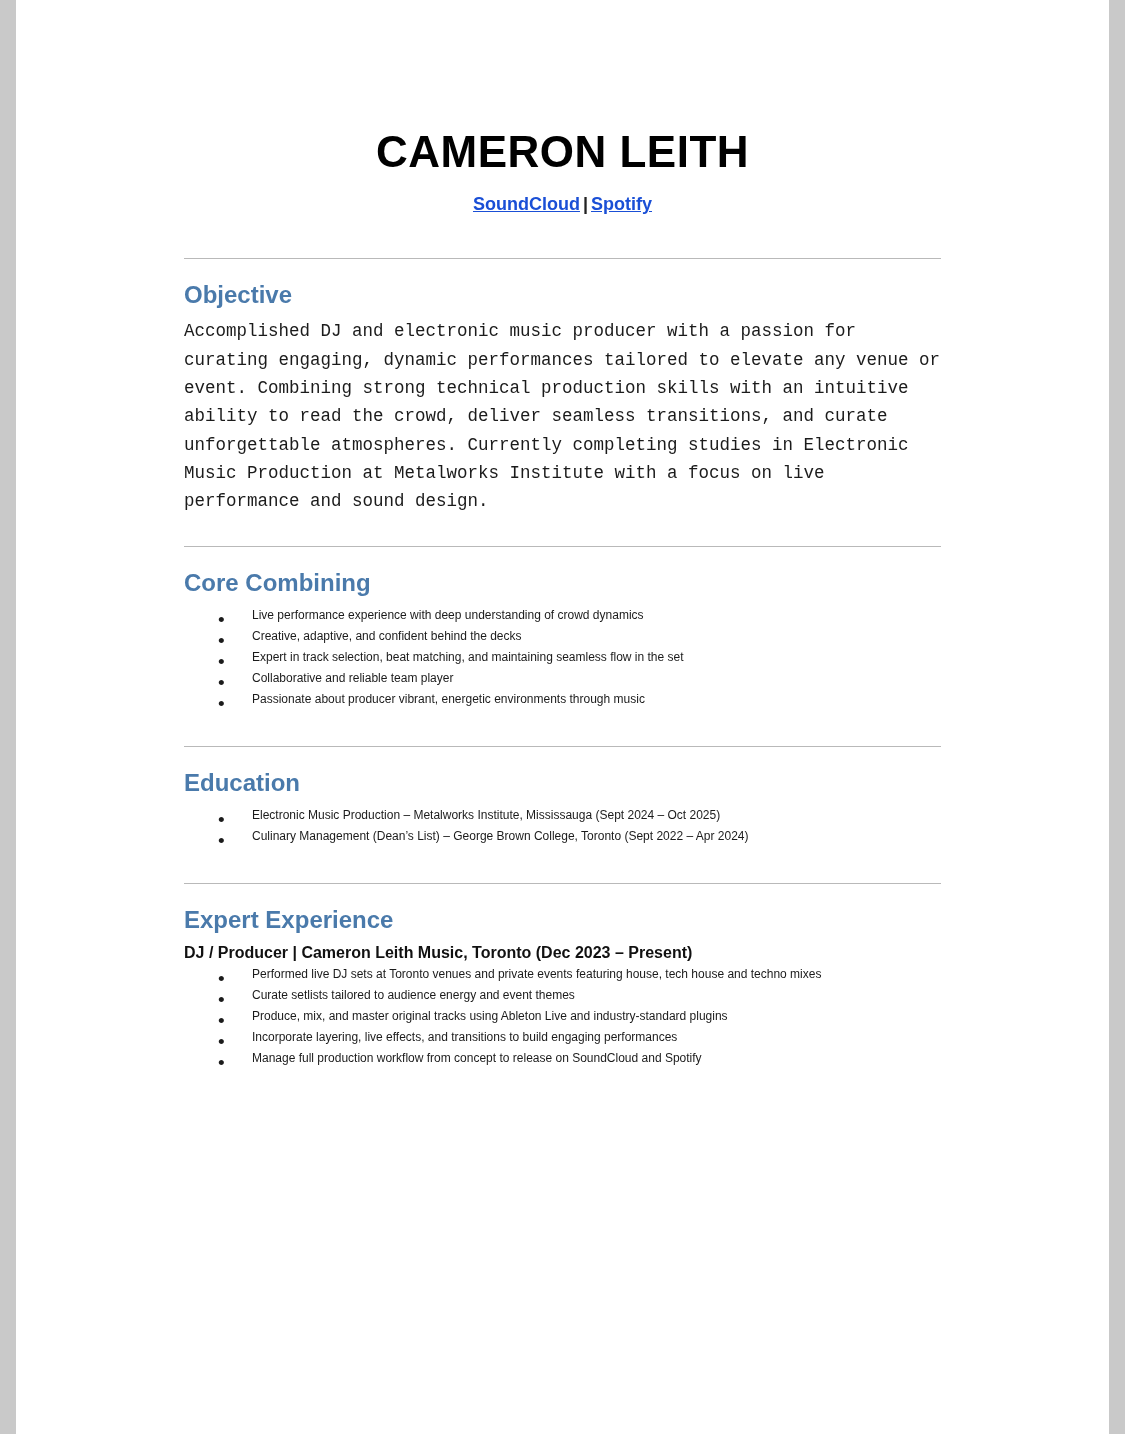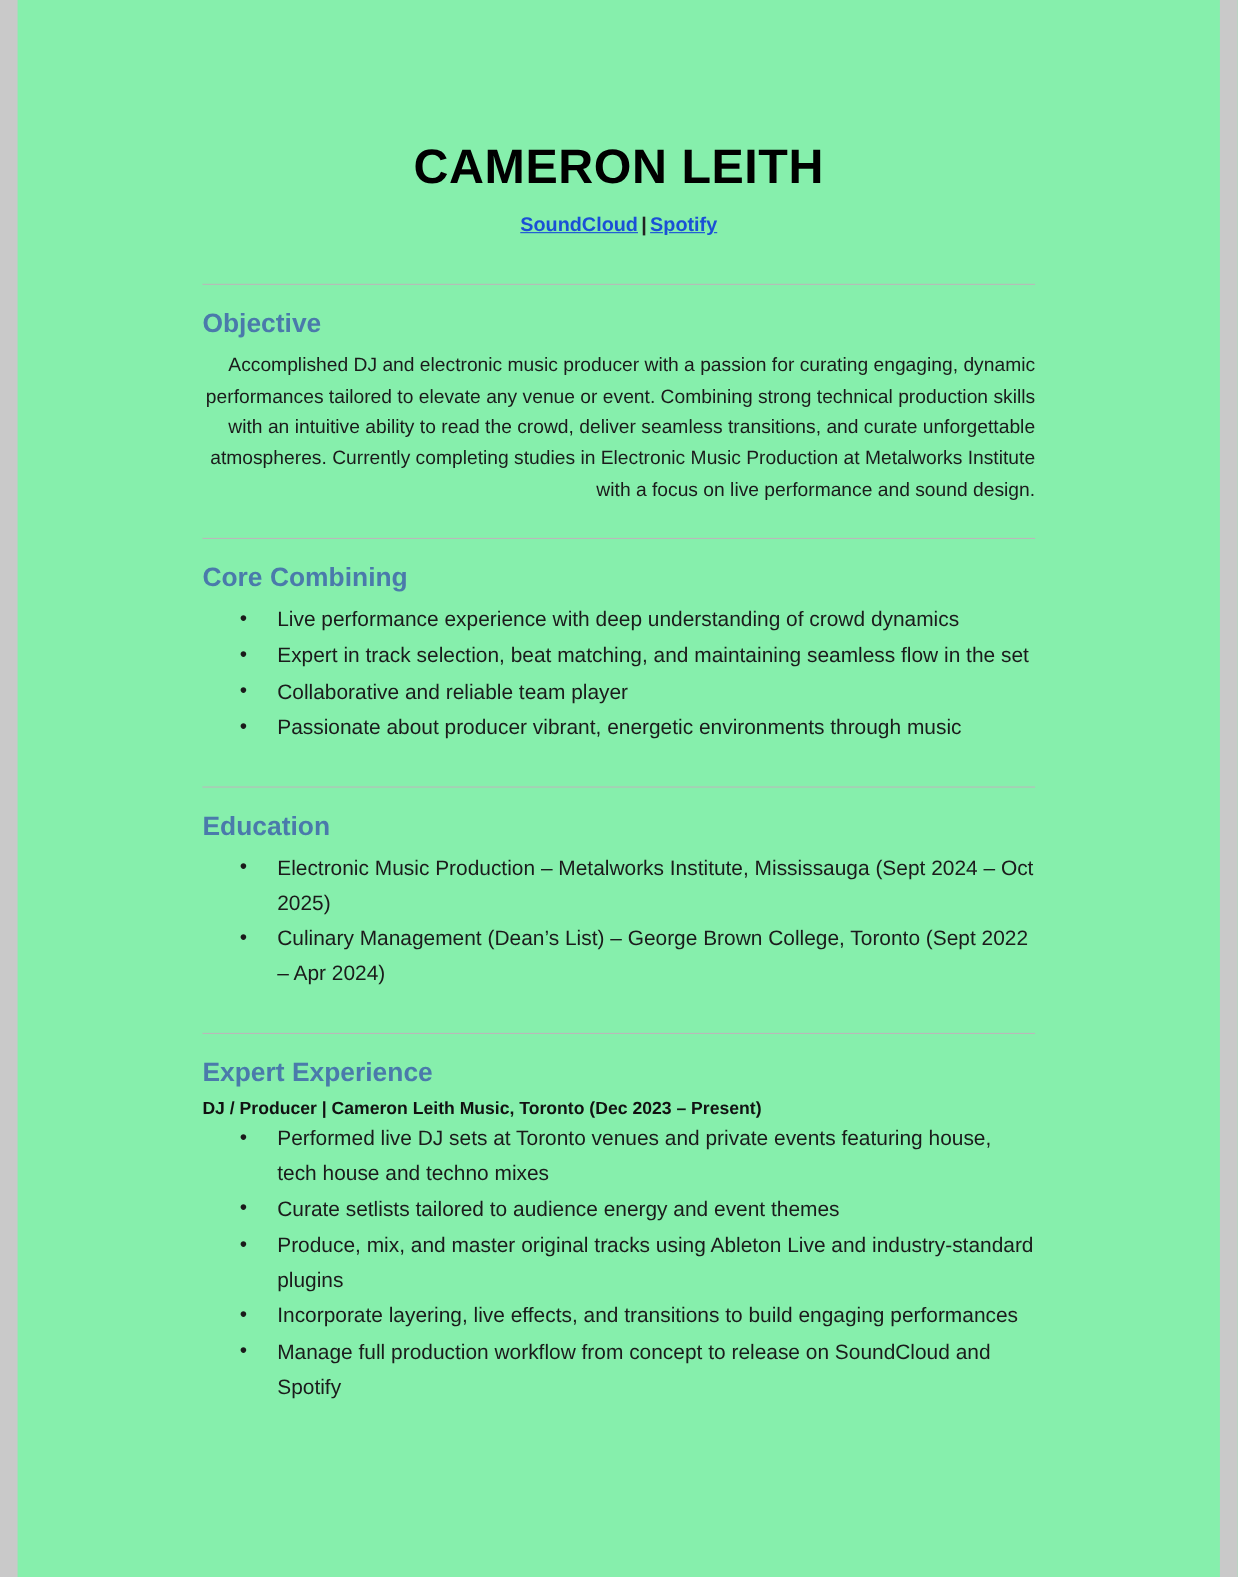--- a/index.html
+++ b/index.html
@@ -10,21 +10,21 @@
   body {
     width: 1125px;
     height: 1434px;
     font-family: "Liberation Sans", sans-serif;
     display: flex;
     justify-content: center;
   }
   .page {
     width: 1093px;
     height: 1434px;
-    background: #86efac;
+    background: #ffffff;
     position: relative;
     box-sizing: border-box;
     padding: 0 168px 0 168px;
     overflow: hidden;
   }
   .resume-name {
     text-align: center;
     font-size: 44px;
     font-weight: bold;
     letter-spacing: 0.5px;
@@ -62,29 +62,30 @@
     color: #4a7aab;
     font-size: 24px;
     font-weight: bold;
     margin: 22px 0 8px 0;
   }
   .body-text {
     font-size: 17.5px;
     line-height: 1.62;
     color: #1b1b1b;
     margin: 0;
-    text-align: right;
+    text-align: left;
+    font-family: Liberation Mono, monospace;
   }
   ul.bullets {
     margin: 2px 0 0 0;
     padding-left: 34px;
     list-style: none;
   }
   ul.bullets li {
-    font-size: 19px;
+    font-size: 12px;
     line-height: 1.67;
     color: #1b1b1b;
     position: relative;
     padding-left: 34px;
     margin-bottom: 1px;
   }
   ul.bullets li::before {
     content: "\2022";
     position: absolute;
     left: 0;
@@ -122,20 +123,21 @@
     <p class="body-text">Accomplished DJ and electronic music producer with a passion for curating engaging, dynamic performances tailored to elevate any venue or event. Combining strong technical production skills with an intuitive ability to read the crowd, deliver seamless transitions, and curate unforgettable atmospheres. Currently completing studies in Electronic Music Production at Metalworks Institute with a focus on live performance and sound design.</p>
   </div>
 
   <div class="spacer-sm"></div>
   <hr class="divider">
 
   <div class="section">
     <div class="section-title">Core Combining</div>
     <ul class="bullets">
       <li>Live performance experience with deep understanding of crowd dynamics</li>
+      <li>Creative, adaptive, and confident behind the decks</li>
       <li>Expert in track selection, beat matching, and maintaining seamless flow in the set</li>
       <li>Collaborative and reliable team player</li>
       <li>Passionate about producer vibrant, energetic environments through music</li>
     </ul>
   </div>
 
   <div class="spacer-md"></div>
   <hr class="divider">
 
   <div class="section">

